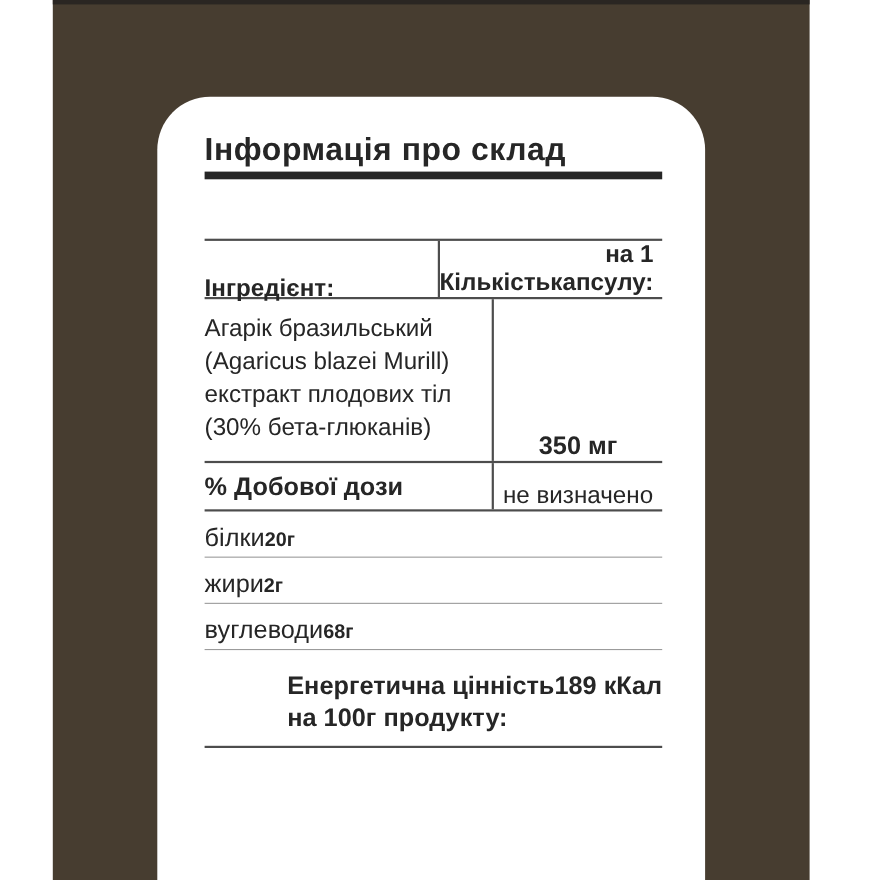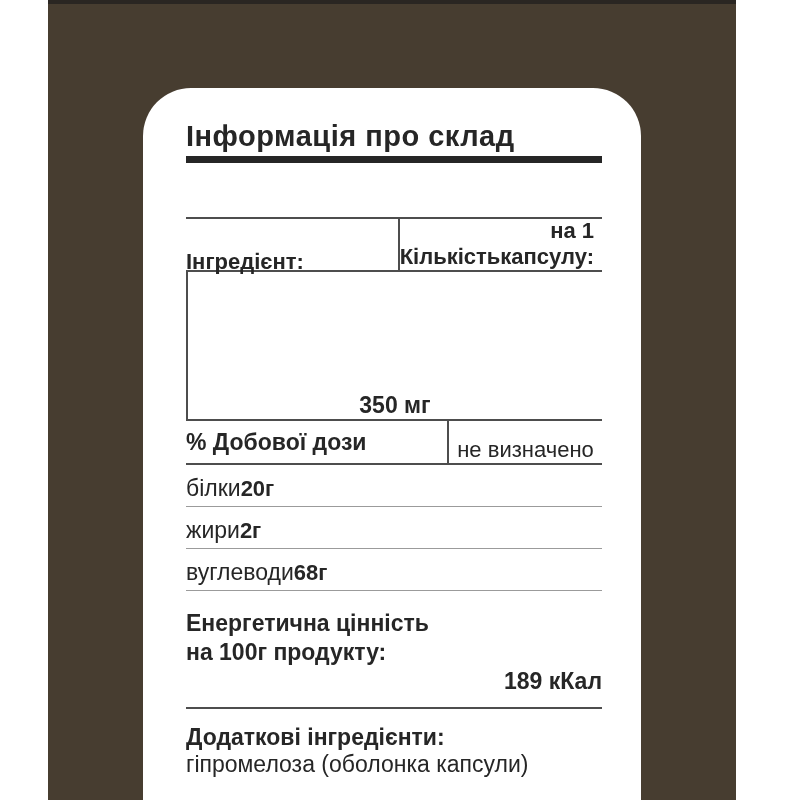--- a/index.html
+++ b/index.html
@@ -74,23 +74,23 @@
   .nutrition-heading {
     margin-top: 24px; font-weight: 700; font-size: 24px; line-height: 26px;
     white-space: nowrap;
   }
   .nutrient-row {
     display: flex; justify-content: flex-start; align-items: baseline;
     padding-top: 10px; padding-bottom: 4px;
     border-bottom: 1.5px solid var(--thin-border);
   }
   .nutrient-label { font-size: 23px; }
-  .nutrient-value { font-weight: 700; font-size: 22px; }
+  .nutrient-value { font-weight: 700; font-size: 18px; }
 
-  .energy-block { margin-top: 18px; display: flex; justify-content: flex-end; flex-direction: column; }
+  .energy-block { margin-top: 18px; display: flex; justify-content: flex-end; }
   .energy-label, .energy-value { font-weight: 700; font-size: 23px; line-height: 29px; }
   .energy-value { text-align: right; }
   .energy-rule { margin-top: 11px; height: 2px; background: var(--table-border); }
 
   .additional-block { margin-top: 15px; font-size: 23px; line-height: 27px; }
   .additional-heading { font-weight: 700; }
 </style>
 </head>
 <body>
 
@@ -107,20 +107,26 @@
 
       <div class="t-row row-header">
         <div class="t-left">Інгредієнт:</div>
         <div class="t-right">
           <span>Кількість</span>
           <span>на 1 капсулу:</span>
         </div>
       </div>
 
       <div class="t-row row-ingredient">
+        <div class="t-left">
+          <span>Агарік бразильський</span>
+          <span>(Agaricus blazei Murill)</span>
+          <span>екстракт плодових тіл</span>
+          <span>(30% бета-глюканів)</span>
+        </div>
         <div class="t-right">
           <span>350 мг</span>
         </div>
       </div>
 
       <div class="t-row row-dose">
         <div class="t-left">% Добової дози</div>
         <div class="t-right">
           <span>не визначено</span>
         </div>
@@ -147,19 +153,15 @@
         <div>Енергетична цінність</div>
         <div>на 100г продукту:</div>
       </div>
       <div class="energy-value">
         <div>189 кКал</div>
       </div>
     </div>
 
     <div class="energy-rule"></div>
 
-    <div class="additional-block">
-      <div class="additional-heading">Додаткові інгредієнти:</div>
-      <div>гіпромелоза (оболонка капсули)</div>
-    </div>
 
   </div>
 </div>
 
 </body></html>

